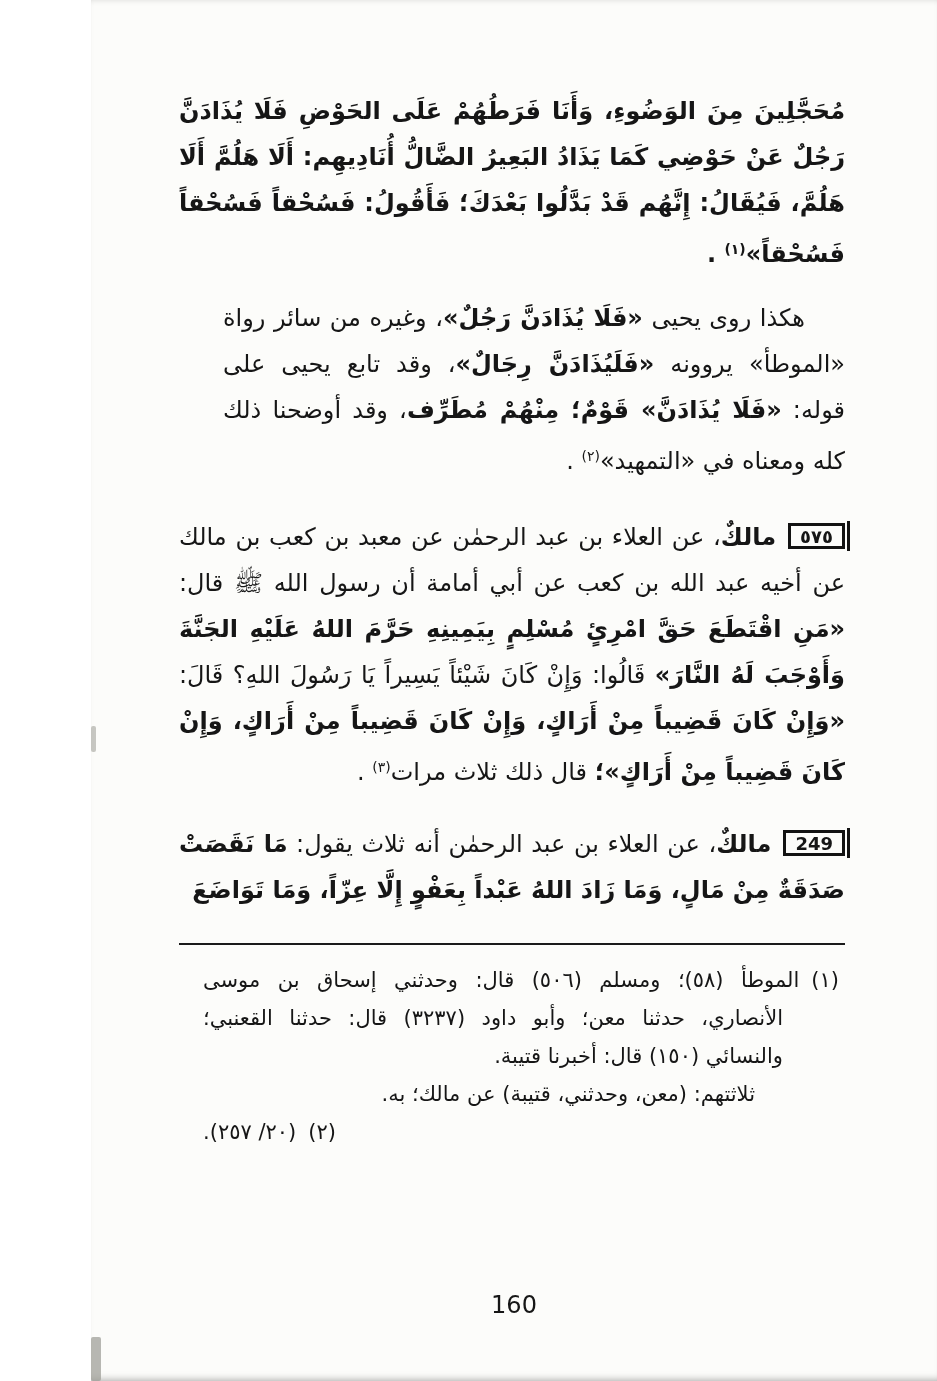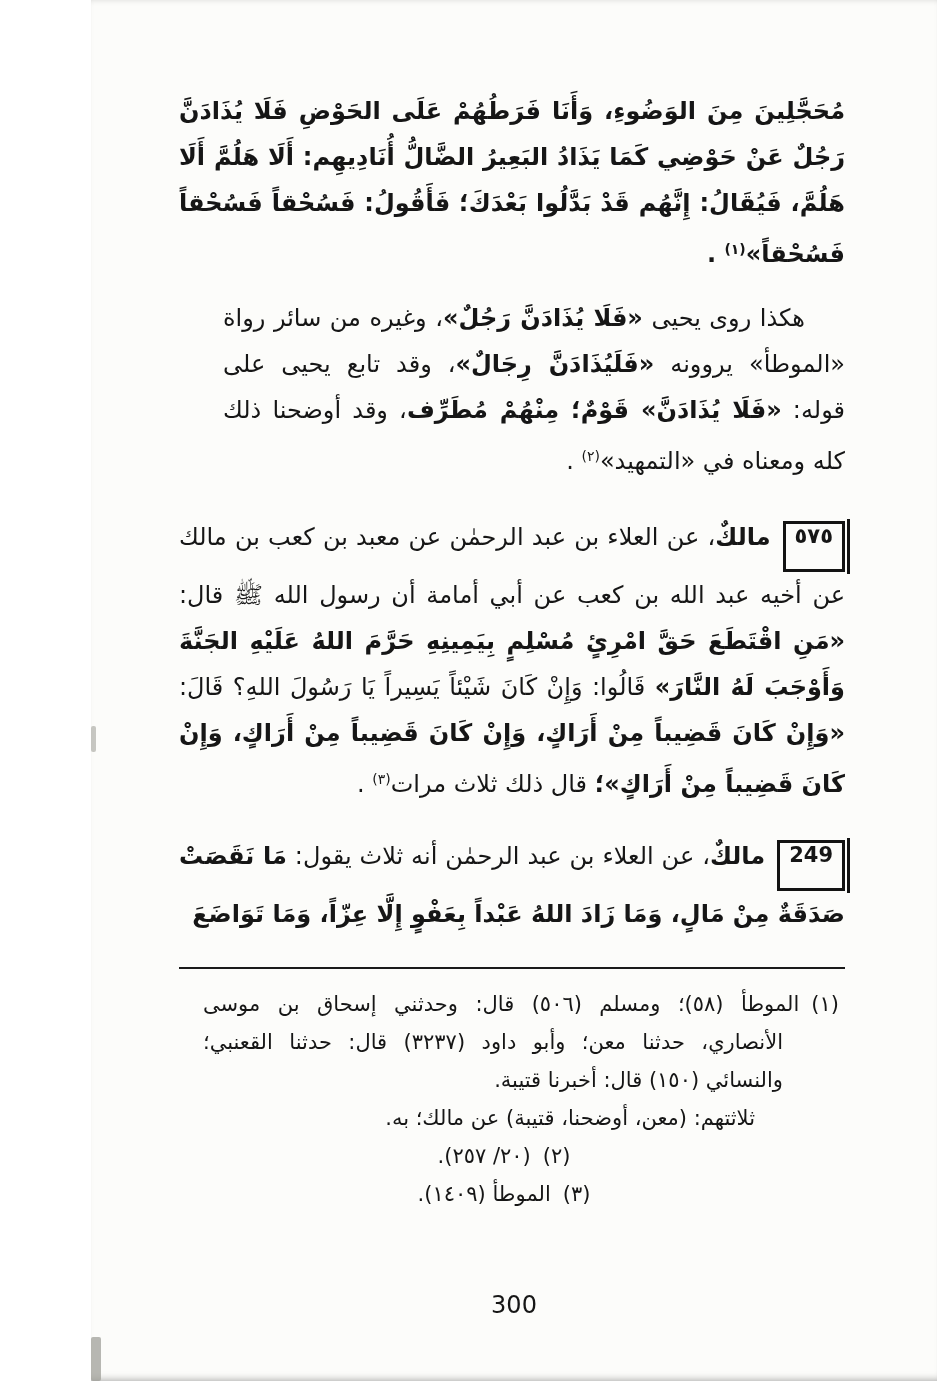--- a/index.html
+++ b/index.html
@@ -17,42 +17,42 @@
   .para{margin:0;text-align:justify;}
   .p1{font-weight:700;margin-bottom:18px;}
   .p2{text-indent:40px;margin-bottom:30px;margin-left:44px;}
   .hadith{margin-bottom:26px;}
   .h576{margin-bottom:0;}
   .b{font-weight:700;}
   .fn-ref{font-size:14px;vertical-align:8px;letter-spacing:0;}
   .hadith-num{
     display:inline-block;position:relative;
     border:3px solid #131313;
-    padding:2px 9px 22px;
-    font-weight:700;font-size:21px;line-height:1;
+    padding:2px 9px 0;
+    font-weight:700;font-size:18px;line-height:1;
     margin-left:12px;vertical-align:2px;
     background:#fcfcfa;
   }
   .hadith-num::before{
     content:"";position:absolute;right:-8px;top:-5px;bottom:-5px;width:3.5px;background:#131313;
   }
   .footnote-sep{
     margin:30px 92px 0 88px;
     border:0;border-top:2.5px solid #1a1a1a;height:0;
   }
   .footnotes{
     padding:16px 98px 0 112px;
     font-size:21px;line-height:38px;
     text-align:justify;
   }
   .fn-item{margin:0;}
   .f1{padding-right:56px;text-indent:-56px;}
   .fn-marker{margin-left:12px;}
   .fn-sub{margin:0;padding-right:84px;text-align:right;}
-  .f23{margin-right:34px;text-align:center;}
+  .f23{margin-right:34px;text-align:left;}
   .page-number{
     position:absolute;left:0;right:0;bottom:62px;
     text-align:center;font-size:24px;color:#161616;
   }
   .artifact{position:absolute;background:#9a9a93;opacity:.55;border-radius:2px;}
   .a-left{left:0;top:726px;width:5px;height:26px;}
   .a-corner{left:0;bottom:0;width:10px;height:44px;opacity:.7;}
 </style>
 </head>
 <body>
@@ -68,23 +68,22 @@
     <p class="para hadith"><span class="hadith-num">٥٧٥</span><span class="b">مالكٌ</span><span>، عن العلاء بن عبد الرحمٰن عن معبد بن كعب بن مالك عن أخيه عبد الله بن كعب عن أبي أمامة أن رسول الله ﷺ قال: </span><span class="b">«مَنِ اقْتَطَعَ حَقَّ امْرِئٍ مُسْلِمٍ بِيَمِينِهِ حَرَّمَ اللهُ عَلَيْهِ الجَنَّةَ وَأَوْجَبَ لَهُ النَّارَ»</span><span> قَالُوا: وَإِنْ كَانَ شَيْئاً يَسِيراً يَا رَسُولَ اللهِ؟ قَالَ: </span><span class="b">«وَإِنْ كَانَ قَضِيباً مِنْ أَرَاكٍ، وَإِنْ كَانَ قَضِيباً مِنْ أَرَاكٍ، وَإِنْ كَانَ قَضِيباً مِنْ أَرَاكٍ»؛</span><span> قال ذلك ثلاث مرات</span><span class="fn-ref">(٣)</span><span> .</span></p>
 
     <p class="para hadith h576"><span class="hadith-num">249</span><span class="b">مالكٌ</span><span>، عن العلاء بن عبد الرحمٰن أنه ثلاث يقول: </span><span class="b">مَا نَقَصَتْ صَدَقَةٌ مِنْ مَالٍ، وَمَا زَادَ اللهُ عَبْداً بِعَفْوٍ إِلَّا عِزّاً، وَمَا تَوَاضَعَ</span></p>
 
   </main>
 
   <hr class="footnote-sep">
 
   <section class="footnotes">
     <p class="fn-item f1"><span class="fn-marker">(١)</span><span>الموطأ (٥٨)؛ ومسلم (٥٠٦) قال: وحدثني إسحاق بن موسى الأنصاري، حدثنا معن؛ وأبو داود (٣٢٣٧) قال: حدثنا القعنبي؛ والنسائي (١٥٠) قال: أخبرنا قتيبة.</span></p>
-    <p class="fn-sub">ثلاثتهم: (معن، أوضحنا، قتيبة) عن مالك؛ به.</p>
+    <p class="fn-sub">ثلاثتهم: (معن، وحدثني، قتيبة) عن مالك؛ به.</p>
     <p class="fn-item f23"><span class="fn-marker">(٢)</span><span>(٢٠/ ٢٥٧).</span></p>
-    <p class="fn-item f23"><span class="fn-marker">(٣)</span><span>الموطأ (١٤٠٩).</span></p>
   </section>
 
-  <div class="page-number">300</div>
+  <div class="page-number">160</div>
 
   <div class="artifact a-left"></div>
   <div class="artifact a-corner"></div>
 
 </div>
 
 </body></html>

